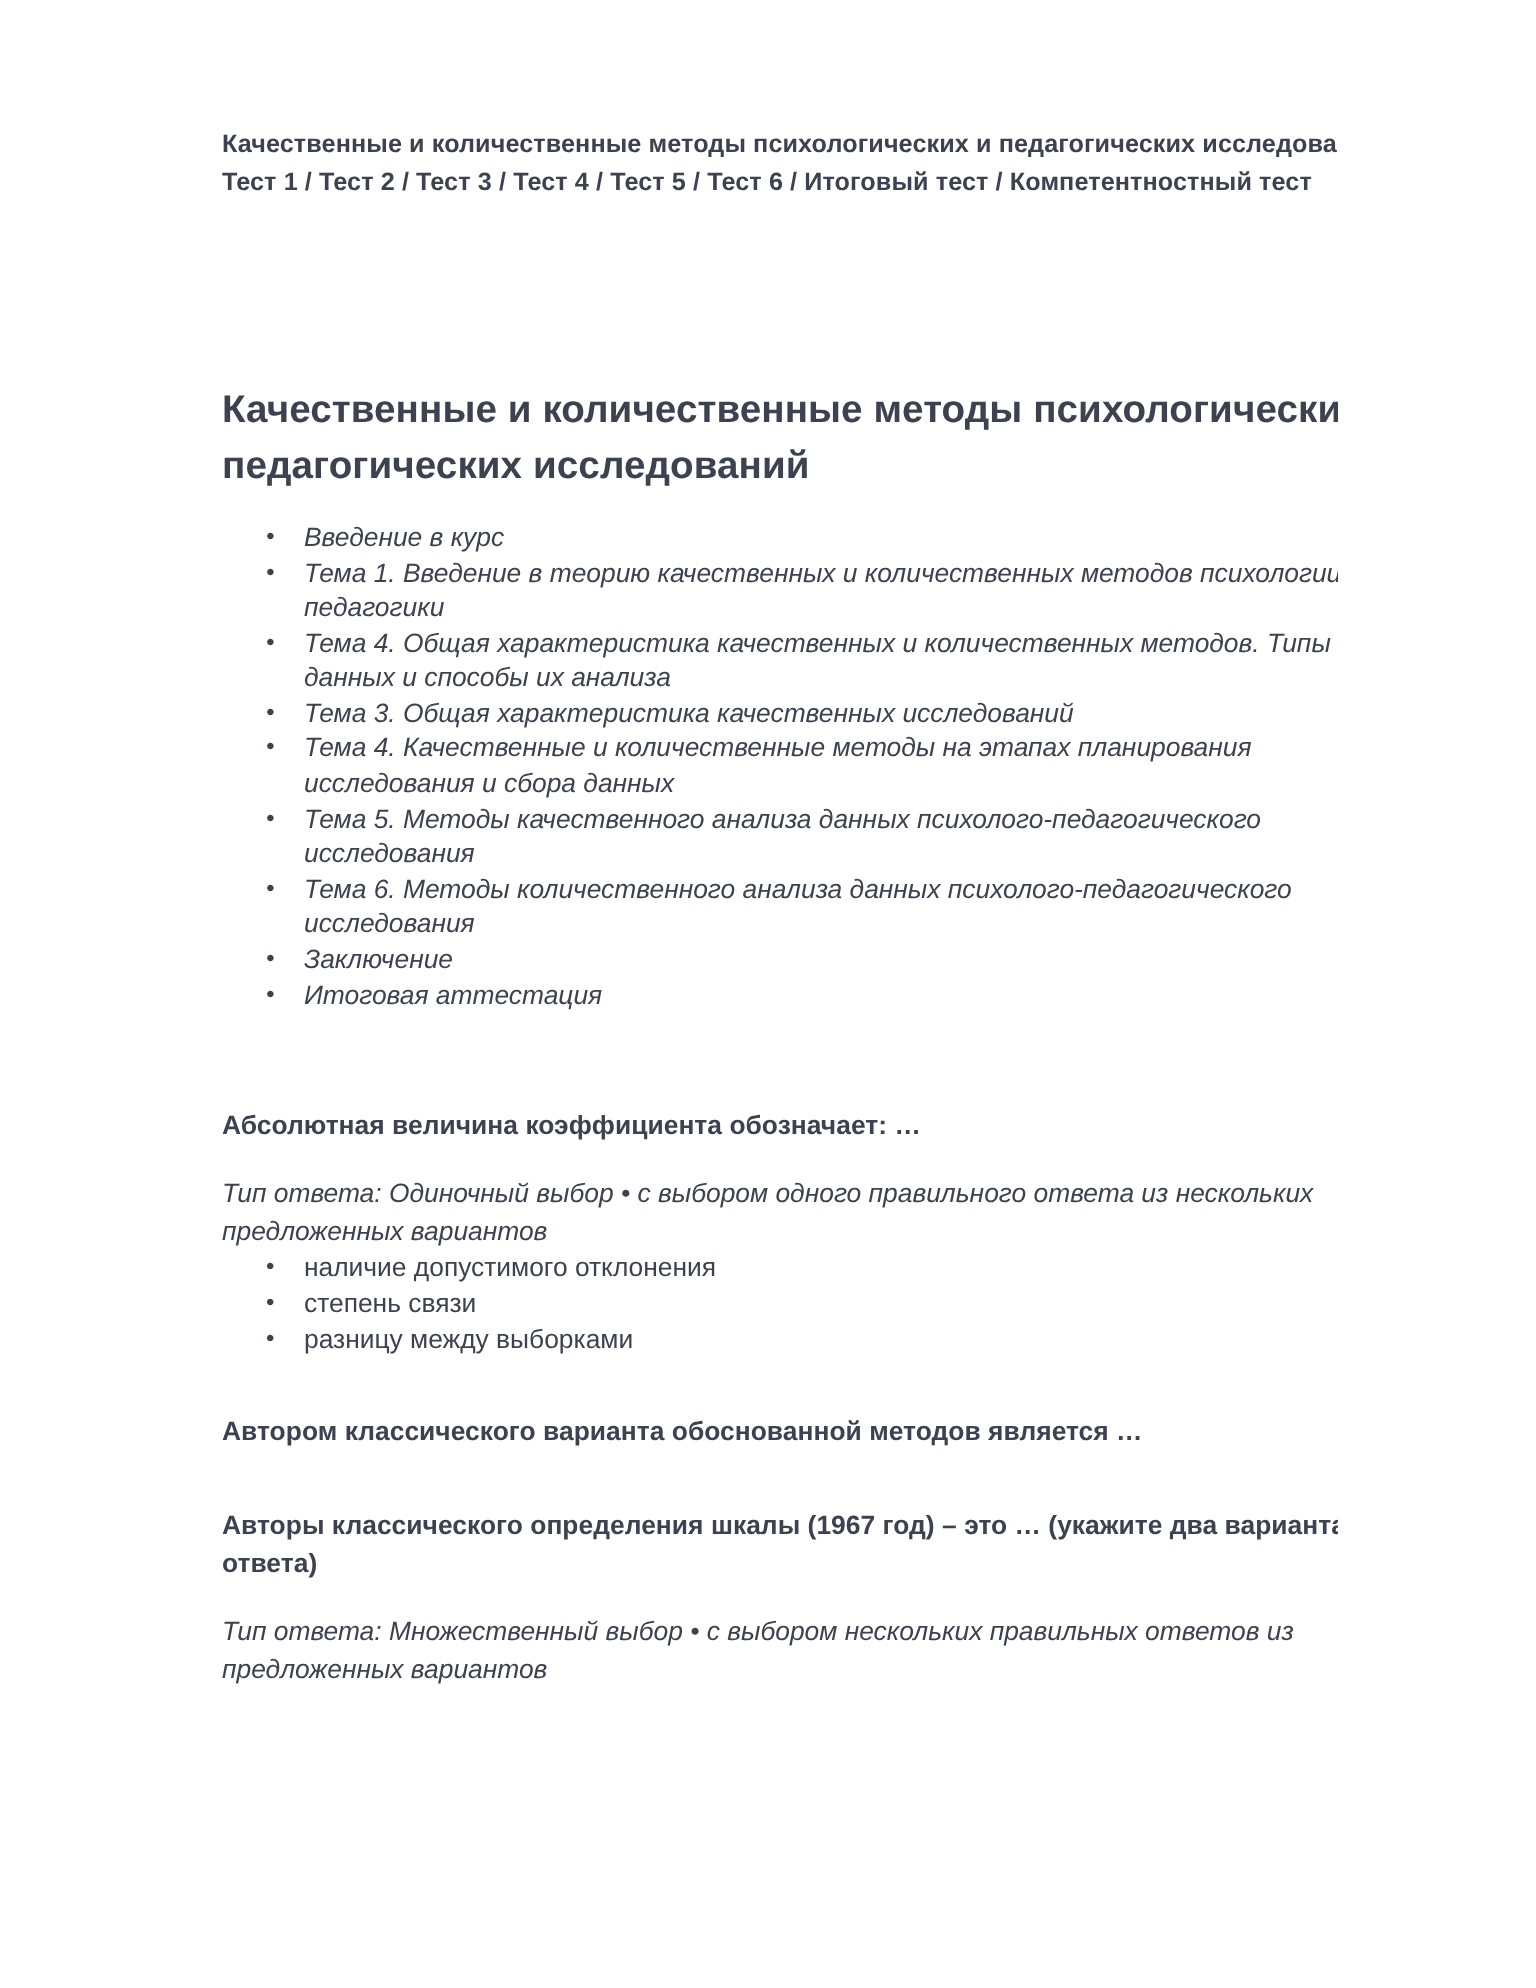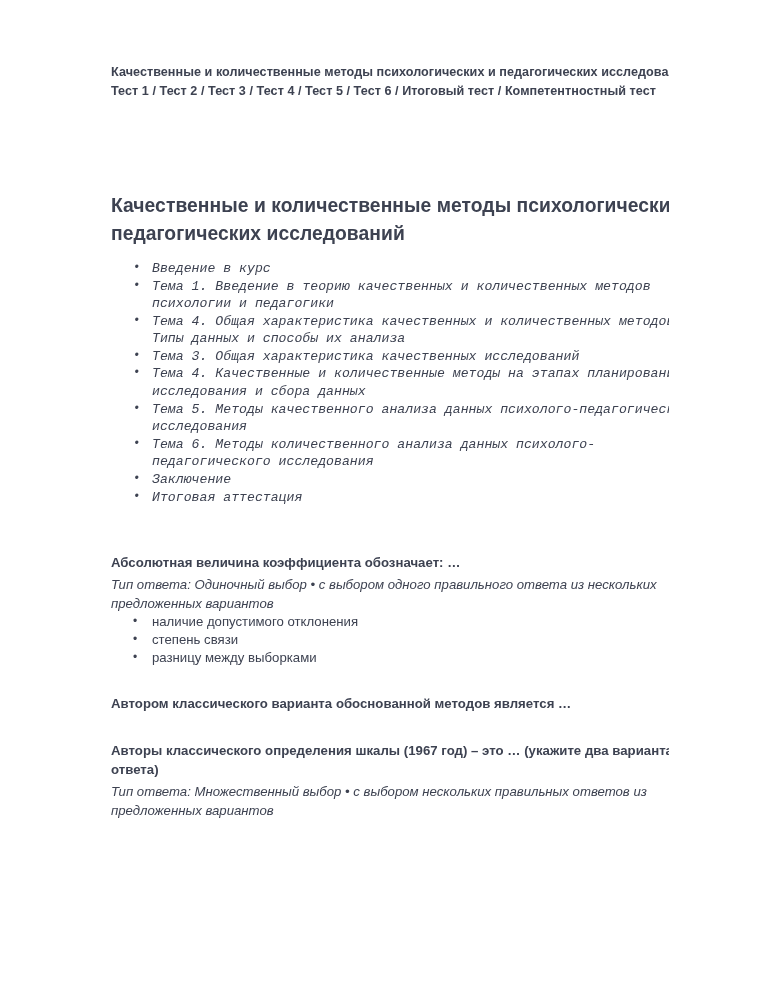--- a/index.html
+++ b/index.html
@@ -66,21 +66,20 @@
     font-size: 12px;
     line-height: 17.6px;
   }
 
   
   .topics {
     margin-top: 18px;
   }
   .topics > li {
     font-style: italic;
-    font-family: Liberation Mono, monospace;
   }
 
   
   .options {
     margin-top: 13px;
   }
   .options > li {
     font-style: normal;
     line-height: 18.2px;
   }
@@ -89,21 +88,21 @@
   .question {
     font-size: 13.2px;
     font-weight: bold;
     line-height: 19px;
     letter-spacing: 0.02px;
   }
   .q-first { margin-top: 47px; }
   .q-next  { margin-top: 28px; }
 
   .answer-type {
-    margin-top: 4px;
+    margin-top: 16px;
     font-size: 13.2px;
     font-style: italic;
     line-height: 18.6px;
   }
 </style>
 </head>
 <body>
 
 <div class="page">
   <div class="content">

